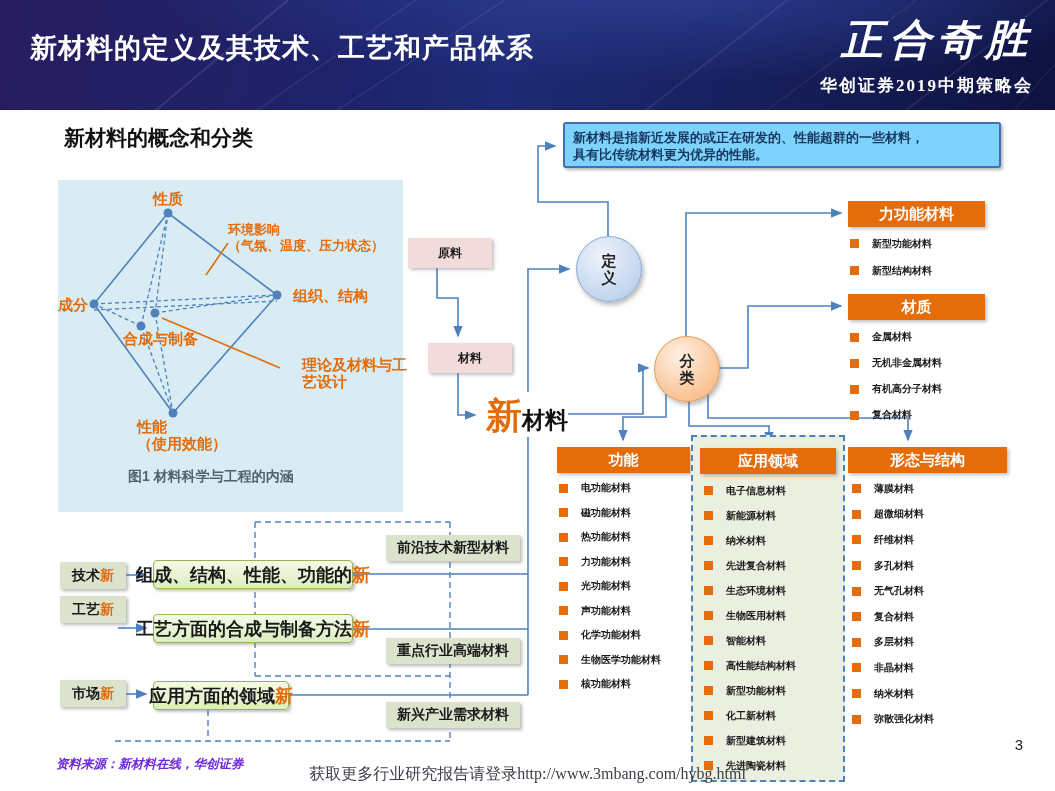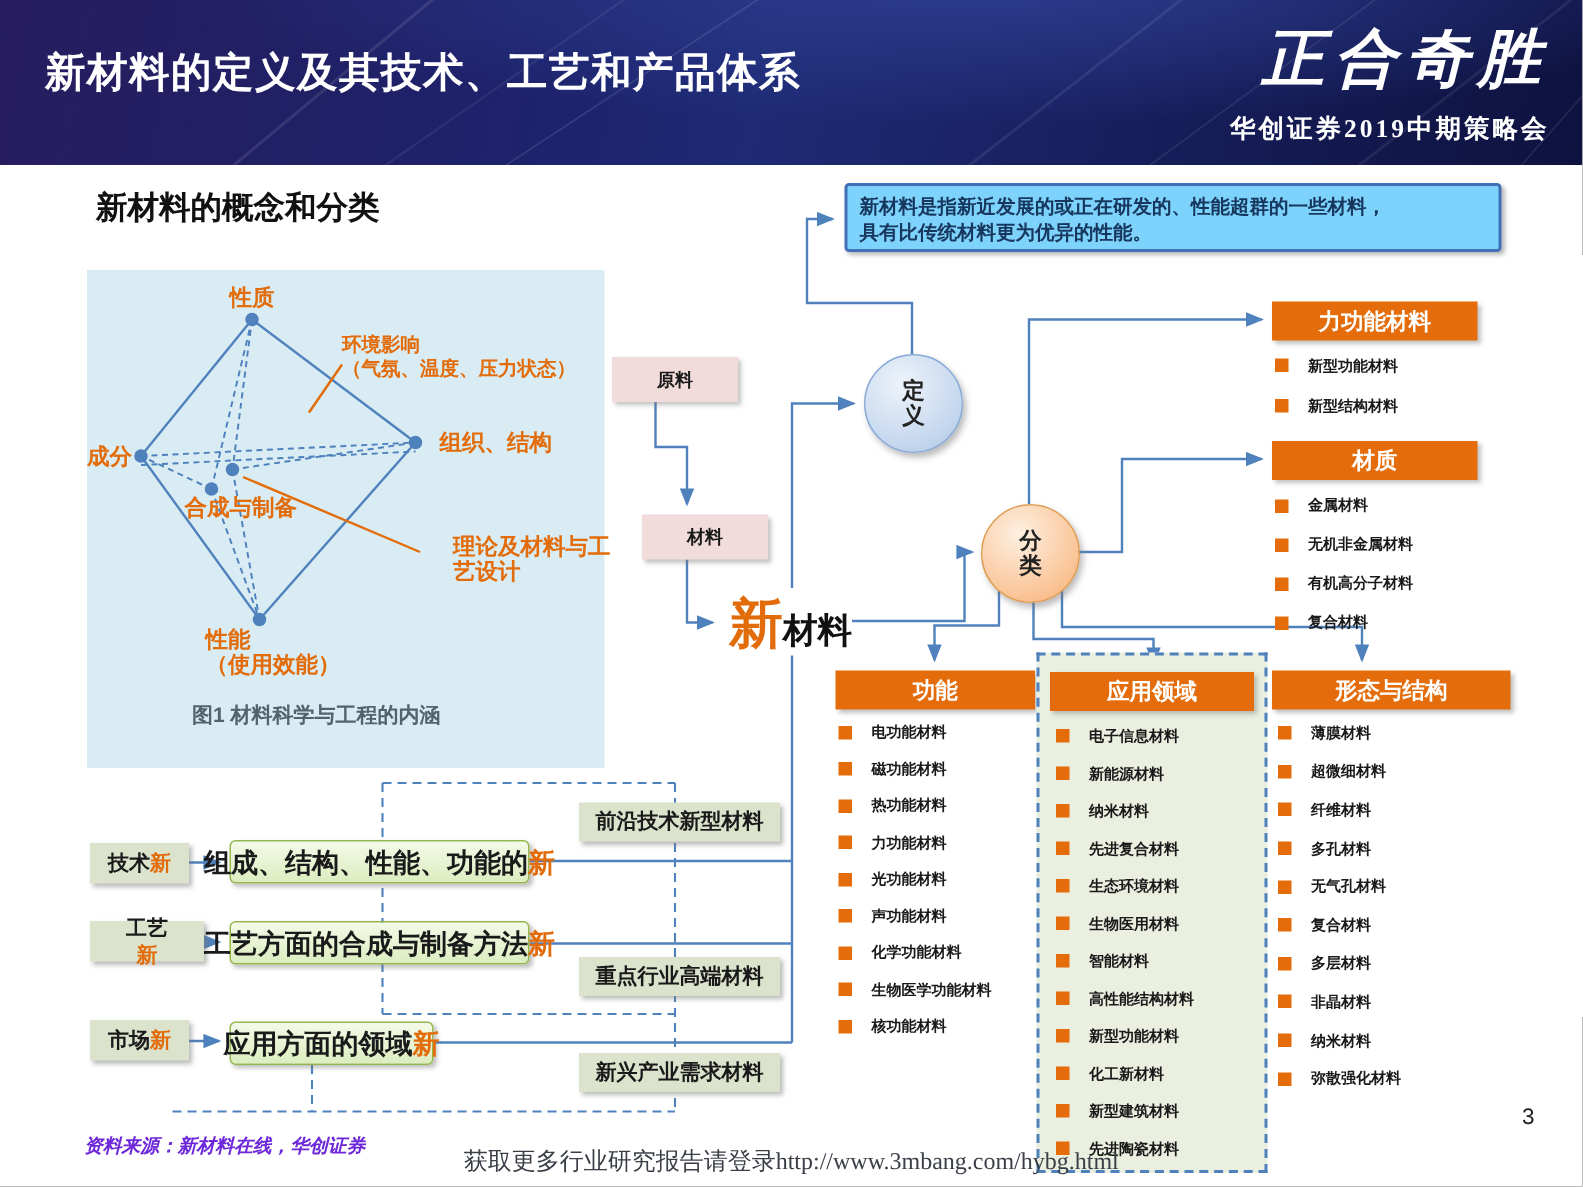--- a/index.html
+++ b/index.html
@@ -416,21 +416,21 @@
   <div class="sagebox" style="left:60px;top:562px;width:66px;height:27px;">
     <span>技术</span>
       <span class="orange">新</span>
   </div>
   <div class="greenbox" style="left:153px;top:560px;width:200px;">
     <span>组成、结构、性能、功能的</span>
       <span class="orange">新</span>
   </div>
   <div class="sagebox" style="left:386px;top:535px;width:134px;height:26px;">前沿技术新型材料</div>
 
-  <div class="sagebox" style="left:60px;top:614px;width:76px;height:27px;flex-direction:column;">
+  <div class="sagebox" style="left:60px;top:596px;width:66px;height:27px;">
     <span>工艺</span>
       <span class="orange">新</span>
   </div>
   <div class="greenbox" style="left:153px;top:614px;width:200px;">
     <span>工艺方面的合成与制备方法</span>
       <span class="orange">新</span>
   </div>
   <div class="sagebox" style="left:386px;top:638px;width:134px;height:26px;">重点行业高端材料</div>
 
   <div class="sagebox" style="left:60px;top:680px;width:66px;height:27px;">

